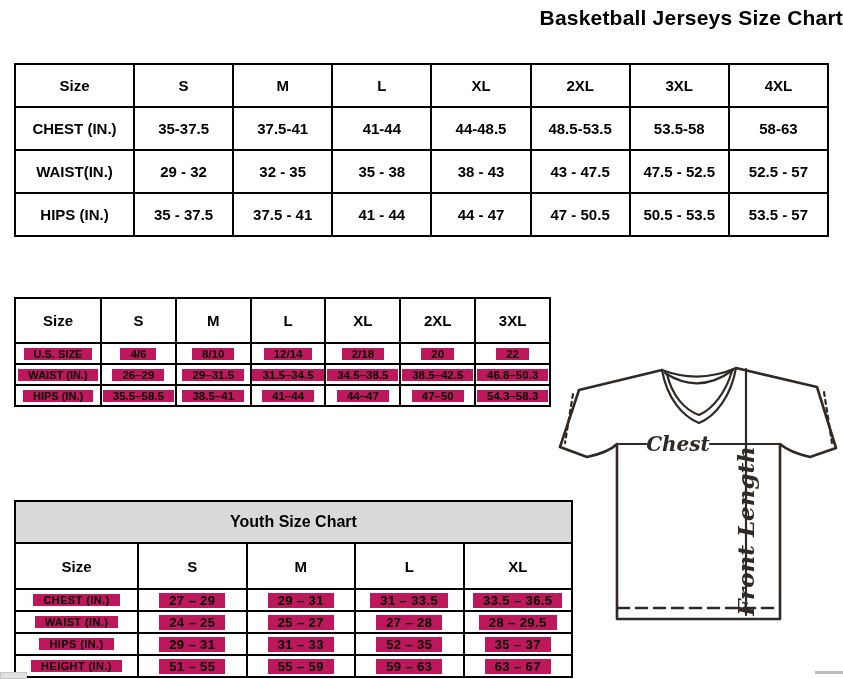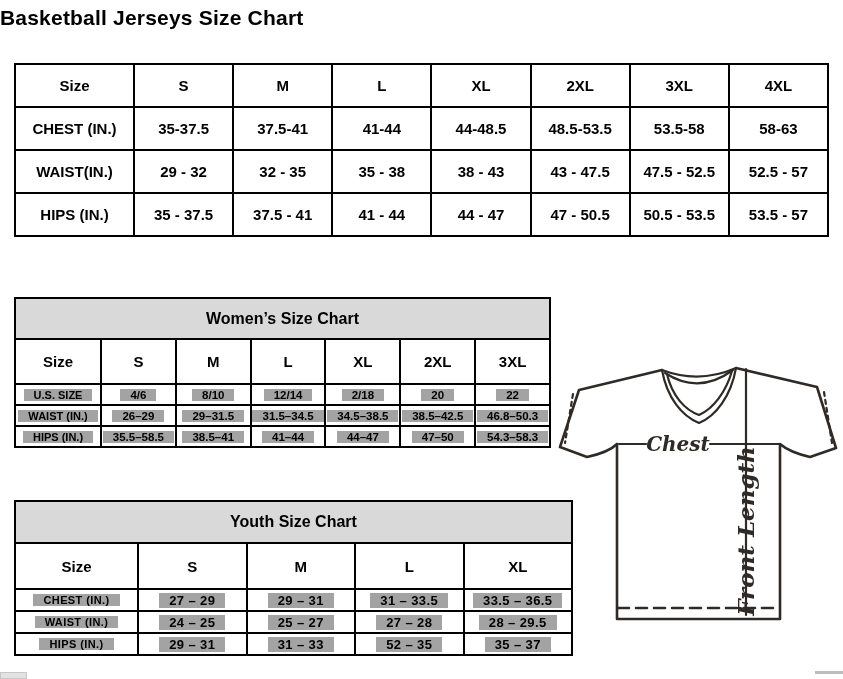--- a/index.html
+++ b/index.html
@@ -1,18 +1,18 @@
 <!DOCTYPE html>
 <html><head>
 <meta charset="utf-8">
 <style>
   html,body{margin:0;padding:0}
   body{width:843px;height:679px;position:relative;background:#ffffff;overflow:hidden;
        font-family:"Liberation Sans",sans-serif;color:#000}
-  .page-title{position:absolute;top:6px;left:0;width:843px;text-align:left;
+  .page-title{position:absolute;top:6px;left:0;width:843px;text-align:right;
               font-size:21px;font-weight:bold;letter-spacing:0.2px}
   table{border-collapse:collapse;table-layout:fixed;position:absolute;background:#fff}
   th,td{border:2px solid #000;text-align:center;vertical-align:middle;
         font-weight:bold;padding:0;overflow:hidden;white-space:nowrap}
   tr.band th{background:#d9d9d9;font-size:16px;height:40px}
   
   #men-table{left:14px;top:63px;width:815px}
   #men-table tr.cols th{height:41px;font-size:15px}
   #men-table td{height:41px;font-size:15px}
   
@@ -20,21 +20,21 @@
   #women-table tr.band th{height:39px}
   #women-table tr.cols th{height:43px;font-size:15px}
   #women-table td{height:19px;font-size:11.5px}
   #women-table td.row-label{font-size:11px}
   
   #youth-table{left:14px;top:500px;width:559px}
   #youth-table tr.band th{height:40px}
   #youth-table tr.cols th{height:44px;font-size:15px}
   #youth-table td{height:20px;font-size:13px;letter-spacing:0.4px}
   #youth-table td.row-label{font-size:11px}
-  .hl{background:#a3a3a3;padding:0 10px}
+  .hl{background:#be185d;padding:0 10px}
   
   #jersey{position:absolute;left:555px;top:356px;width:284px;height:272px}
   .ol{fill:none;stroke:#2f2a26;stroke-width:2.6;stroke-linejoin:round;stroke-linecap:round}
   .thin{stroke-width:2.2}
   .dashed{stroke-dasharray:4 4;stroke-width:2.2}
   .hem{stroke-dasharray:11 7}
   .meas-text{font-family:"DejaVu Serif","Liberation Serif",serif;font-style:italic;
              font-weight:bold;fill:#2f2a26}
   
   .frag-left{position:absolute;left:0;top:672px;width:25px;height:5px;
@@ -105,23 +105,20 @@
   <colgroup>
       <col style="width:86px">
       <col>
       <col>
       <col>
       <col>
       <col>
       <col>
     </colgroup>
   <tbody>
-      <tr class="band">
-    <th colspan="7">Women’s Size Chart</th>
-  </tr>
   <tr class="cols">
     <th>Size</th>
     <th>S</th>
     <th>M</th>
     <th>L</th>
     <th>XL</th>
     <th>2XL</th>
     <th>3XL</th>
   </tr>
   <tr>
@@ -187,20 +184,27 @@
     <td><span class="hl">27 – 28</span></td>
     <td><span class="hl">28 – 29.5</span></td>
   </tr>
   <tr>
     <td class="row-label"><span class="hl">HIPS (IN.)</span></td>
     <td><span class="hl">29 – 31</span></td>
     <td><span class="hl">31 – 33</span></td>
     <td><span class="hl">52 – 35</span></td>
     <td><span class="hl">35 – 37</span></td>
   </tr>
+  <tr>
+    <td class="row-label"><span class="hl">HEIGHT (IN.)</span></td>
+    <td><span class="hl">51 – 55</span></td>
+    <td><span class="hl">55 – 59</span></td>
+    <td><span class="hl">59 – 63</span></td>
+    <td><span class="hl">63 – 67</span></td>
+  </tr>
 </tbody>
   </table>
 
 <svg id="jersey" viewBox="0 0 282 272" xmlns="http://www.w3.org/2000/svg">
 
   <path class="ol" d="M 106 14 L 23 34 L 4 91 L 31 101 C 45 98 55 94 61 88 L 61 263 L 224 263 L 224 88
            C 231 94 241 98 254 101 L 280 92 L 261 31 L 180 12"></path>
 
   <path class="ol thin" d="M 106 14 Q 143 28 180 12"></path>
   <path class="ol thin" d="M 109 17 Q 143 39 177 14"></path>

